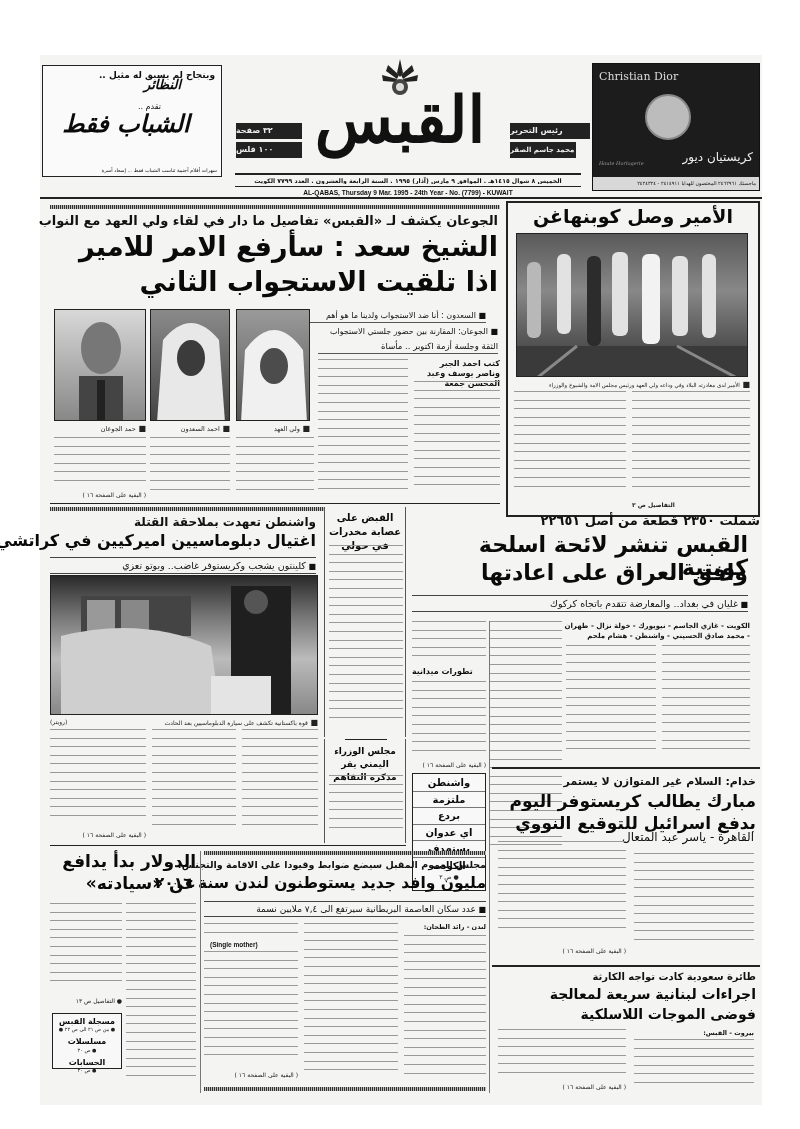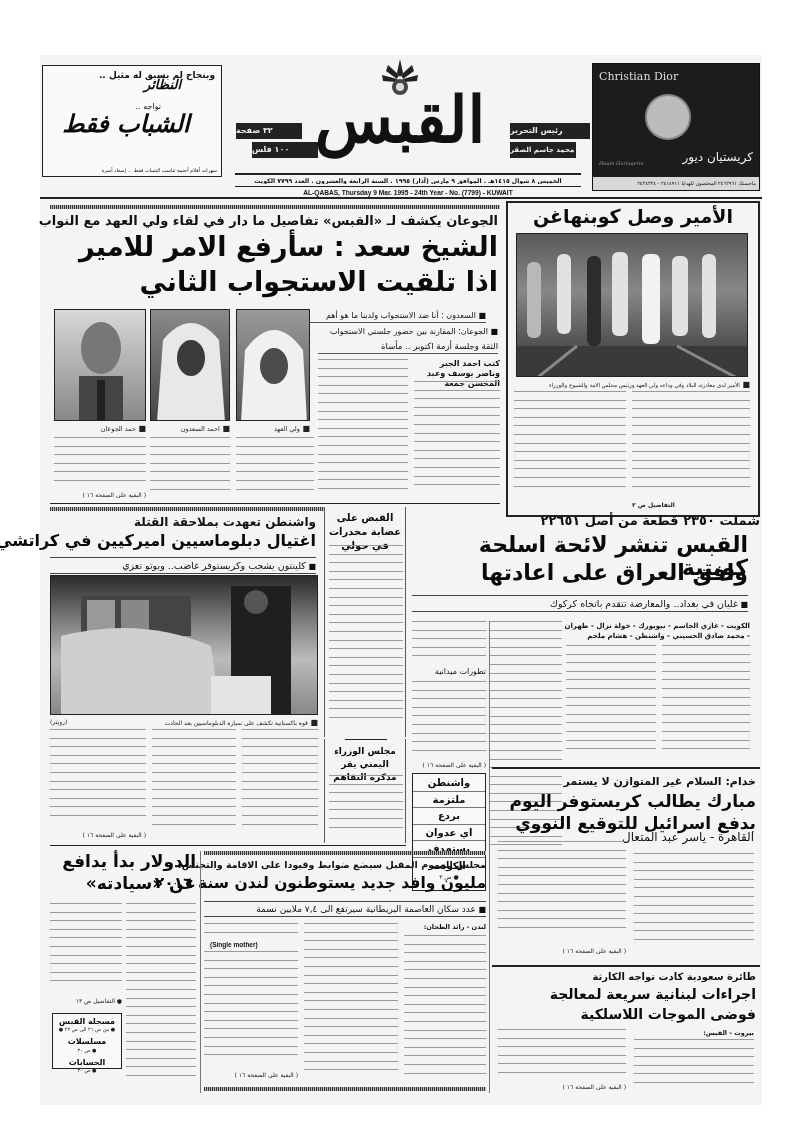--- a/index.html
+++ b/index.html
@@ -22,27 +22,27 @@
   .textline { height: 1px; background: #9a9a9a; margin-bottom: 7.6px; }
 </style>
 </head>
 <body>
 
 <div class="page">
 
   <div class="boxed" style="left:2px; top:10px; width:180px; height:112px; background:#fafafa;">
     <div class="ar-sub" style="position:absolute; right:6px; top:4px; font-size:9px; font-weight:bold;">وبنجاح لم يسبق له مثيل ..</div>
     <div class="ar-h" style="position:absolute; right:40px; top:12px; font-size:13px;font-style:italic;">النظائر</div>
-    <div class="ar-sub" style="position:absolute; right:60px; top:36px; font-size:8px;">تواجه ..</div>
+    <div class="ar-sub" style="position:absolute; right:60px; top:36px; font-size:8px;">تقدم ..</div>
     <div class="ar-h" style="position:absolute; left:8px; top:46px; width:150px; font-size:24px; font-style:italic;">الشباب فقط</div>
     <div class="ar-sub" style="position:absolute; right:4px; bottom:3px; font-size:5px; white-space:nowrap;">سهرات أفلام أجنبية تناسب الشباب فقط ... إسعاد أسرة</div>
   </div>
 
   <div class="darkbar abs" style="left:196px; top:68px; width:66px; height:16px; line-height:16px;">٣٢ صفحة</div>
-  <div class="darkbar abs" style="left:212px; top:87px; width:66px; height:16px; line-height:16px;">١٠٠ فلس</div>
+  <div class="darkbar abs" style="left:196px; top:87px; width:66px; height:16px; line-height:16px;">١٠٠ فلس</div>
 
   <div class="abs" style="left:340px; top:2px; width:40px; height:40px;">
     <svg width="40" height="40" viewBox="0 0 40 40">
       <g fill="#222">
         <path d="M20 2 L23 16 L20 20 L17 16 Z"></path>
         <path d="M8 8 L19 18 L17 22 L6 14 Z"></path>
         <path d="M32 8 L21 18 L23 22 L34 14 Z"></path>
         <path d="M2 18 L17 22 L16 25 L3 24 Z"></path>
         <path d="M38 18 L23 22 L24 25 L37 24 Z"></path>
       </g>
@@ -280,21 +280,21 @@
       <div class="textline"></div>
       <div class="textline"></div>
   </div>
   <div class="col body-text" style="left:372px; top:566px; width:74px; height:44px;">
     <div class="textline"></div>
       <div class="textline"></div>
       <div class="textline"></div>
       <div class="textline"></div>
       <div class="textline"></div>
   </div>
-  <div class="ar-sub abs" style="left:372px; top:612px; width:74px; font-size:8px; font-weight:normal; text-align:right;">تطورات ميدانية</div>
+  <div class="ar-sub abs" style="left:372px; top:612px; width:74px; font-size:8px; font-weight:bold; text-align:left;">تطورات ميدانية</div>
   <div class="col body-text" style="left:372px; top:626px; width:74px; height:78px;">
     <div class="textline"></div>
       <div class="textline"></div>
       <div class="textline"></div>
       <div class="textline"></div>
       <div class="textline"></div>
       <div class="textline"></div>
       <div class="textline"></div>
       <div class="textline"></div>
       <div class="textline"></div>

